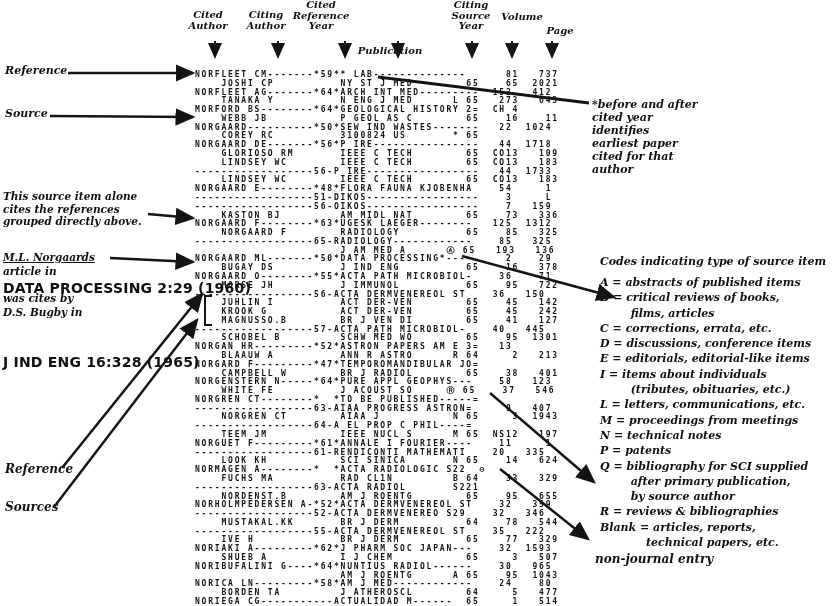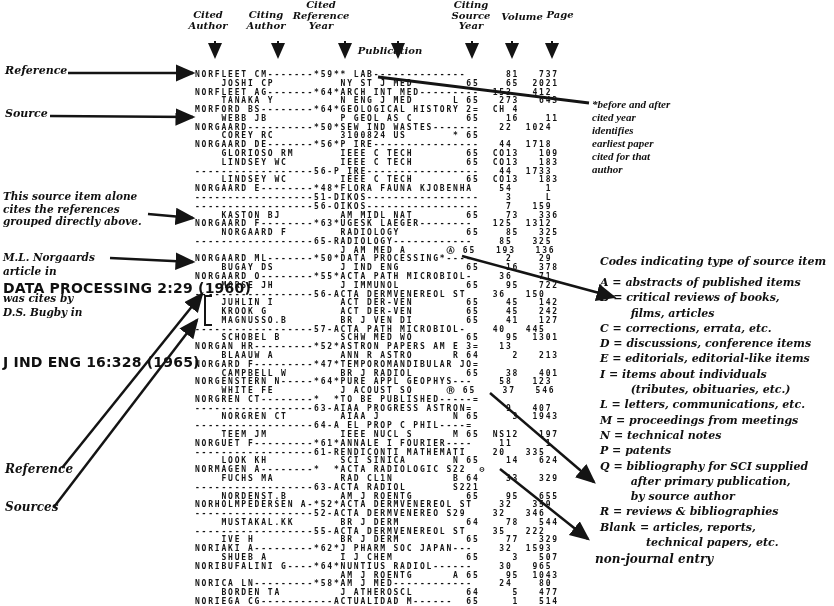--- a/index.html
+++ b/index.html
@@ -55,21 +55,21 @@
 <div class="abs colhead" style="left:238px;top:10px;width:56px;">Citing
 Author</div>
 <div class="abs colhead" style="left:283px;top:0px;width:76px;">Cited
 Reference
 Year</div>
 <div class="abs colhead" style="left:352px;top:10px;width:76px;margin-top:36px;">Publication</div>
 <div class="abs colhead" style="left:438px;top:0px;width:66px;">Citing
 Source
 Year</div>
 <div class="abs colhead" style="left:498px;top:12px;width:48px;">Volume</div>
-<div class="abs colhead" style="left:542px;top:10px;width:36px;">Page</div>
+<div class="abs colhead" style="left:542px;top:26px;width:36px;">Page</div>
 
 <pre id="listing" class="abs">NORFLEET CM-------*59** LAB--------------      81   737
     JOSHI CP          NY ST J MED        65    65  2021
 NORFLEET AG-------*64*ARCH INT MED---------  153   412
     TANAKA Y          N ENG J MED      L 65   273   643
 MORFORD BS--------*64*GEOLOGICAL HISTORY 2=  CH 4
     WEBB JB           P GEOL AS C        65    16    11
 NORGAARD----------*50*SEW IND WASTES-------   22  1024
     COREY RC          3100824 US       * 65
 NORGAARD DE-------*56*P IRE----------------   44  1718
@@ -126,31 +126,31 @@
     BORDEN TA         J ATHEROSCL        64     5   477
 NORIEGA CG-----------ACTUALIDAD M------  65     1   514
     ALEMANO</pre>
 
 <div class="abs hand" style="left:5px;top:64px;">Reference</div>
 <div class="abs hand" style="left:5px;top:107px;">Source</div>
 <div class="abs hand hand-sm" style="left:3px;top:190px;width:160px;">This source item alone
 cites the references
 grouped directly above.</div>
 
-<div class="abs hand hand-sm" style="left:3px;top:251px;">M.L. Norgaards</div>
+<div class="abs hand hand-sm" style="left:3px;top:251px;text-decoration:underline;">M.L. Norgaards</div>
 <div class="abs hand hand-sm" style="left:3px;top:265px;">article in</div>
 <div class="abs typed" style="left:3px;top:280px;">DATA PROCESSING 2:29 (1960)</div>
 <div class="abs hand hand-sm" style="left:3px;top:292px;">was cites by</div>
 <div class="abs hand hand-sm" style="left:3px;top:306px;text-align:right;">D.S. Bugby in</div>
 <div class="abs typed" style="left:3px;top:321px;margin-top:33px;">J IND ENG 16:328 (1965)</div>
 
 <div class="abs hand big" style="left:5px;top:463px;">Reference</div>
 <div class="abs hand big" style="left:5px;top:501px;">Sources</div>
 
-<div class="abs hand" style="left:592px;top:98px;width:150px;font-family:Liberation Serif, serif;">*before and after
+<div class="abs hand" style="left:592px;top:98px;width:150px;">*before and after
  cited year
  identifies
  earliest paper
  cited for that
  author</div>
 <div class="abs hand" style="left:600px;top:255px;width:240px;white-space:pre;">Codes indicating type of source item</div>
 <div class="abs codes" style="left:600px;top:275px;">A = abstracts of published items
 B = critical reviews of books,
         films, articles
 C = corrections, errata, etc.

